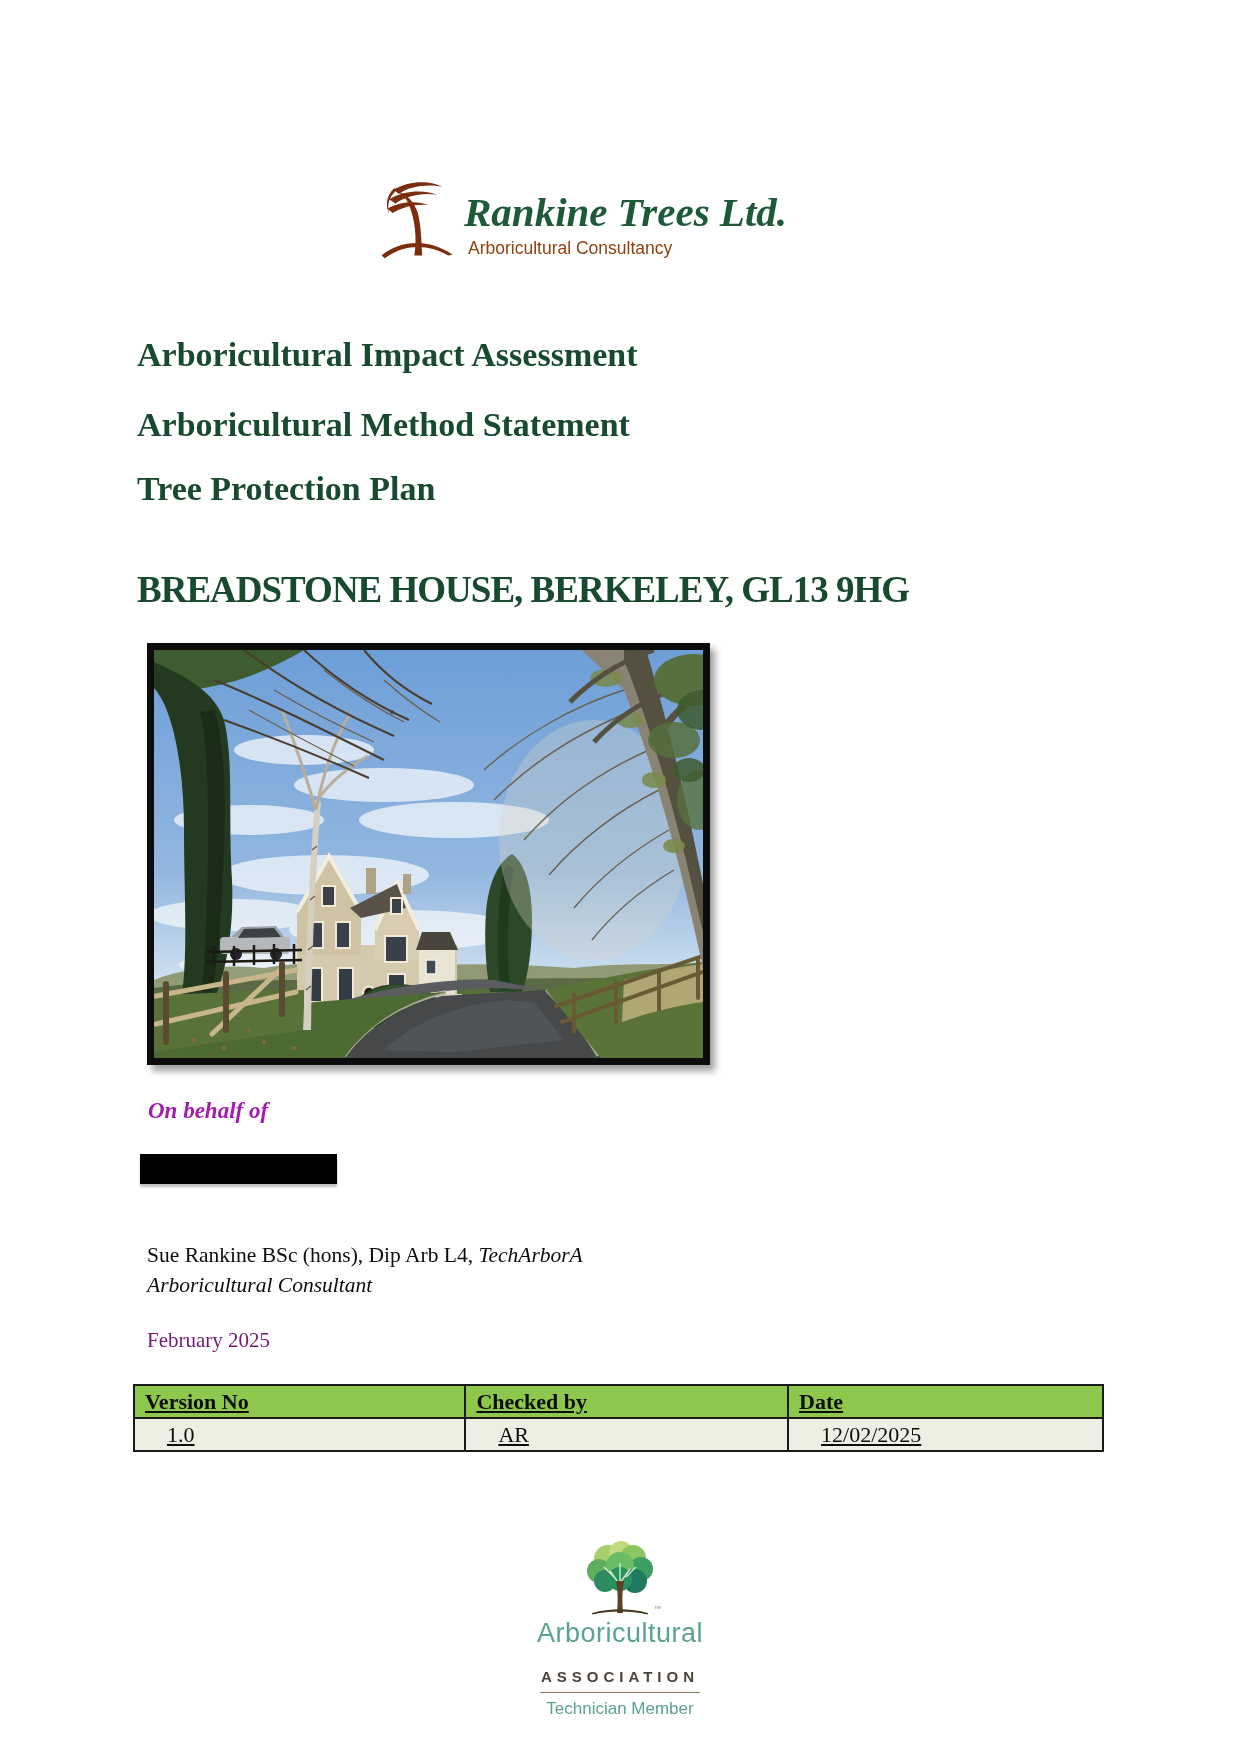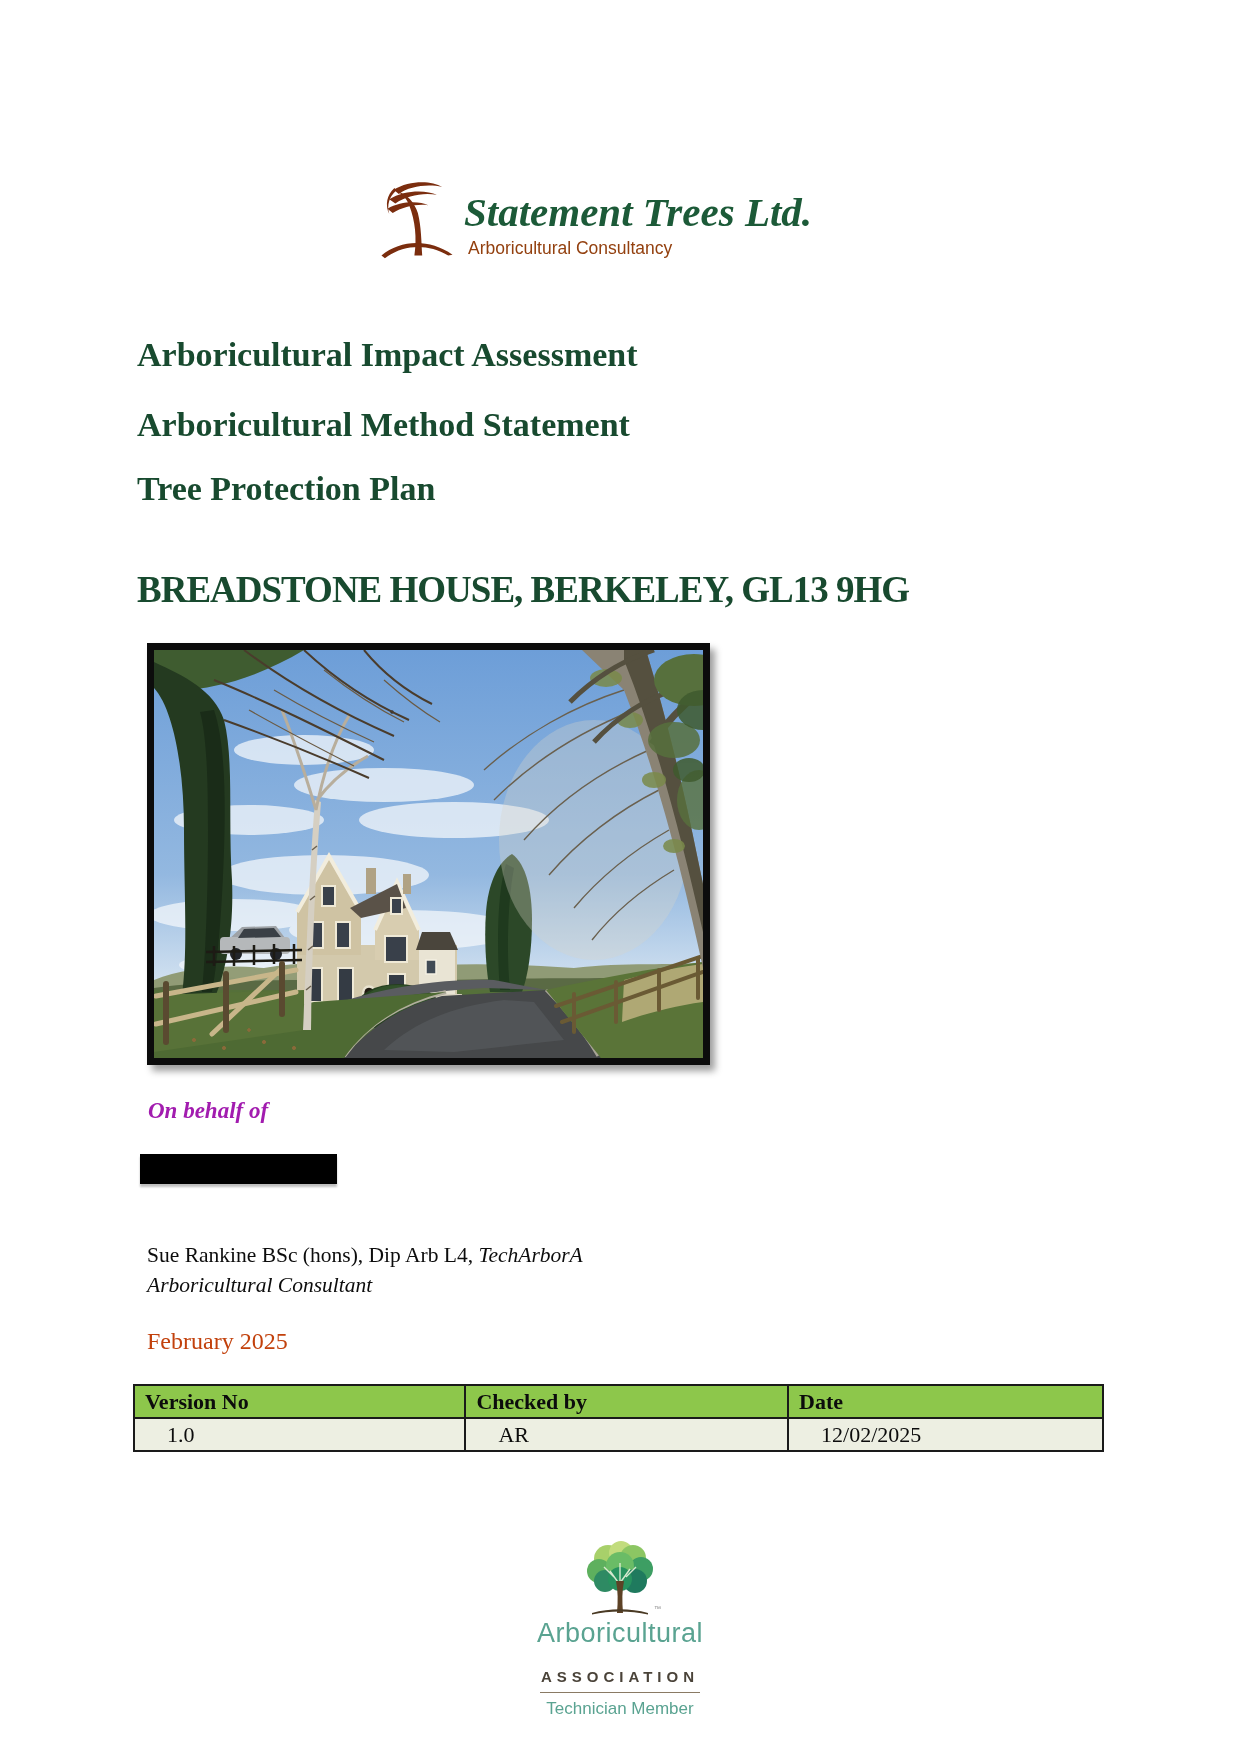--- a/index.html
+++ b/index.html
@@ -42,25 +42,25 @@
     position:absolute;left:148px;top:1098px;font-weight:bold;font-style:italic;
     font-size:23px;color:#a21caf;white-space:nowrap;text-align:right;
   }
   .redaction{
     position:absolute;left:140px;top:1154px;width:197px;height:30px;background:#000;
     box-shadow:0 3px 2px rgba(0,0,0,0.25);
   }
   
   .author{position:absolute;left:147px;top:1240px;font-size:21.5px;line-height:30px;color:#0c0c0c;}
   .author .ital{font-style:italic;}
-  .date-line{position:absolute;left:147px;top:1328px;font-size:24px;color:#c2410c;}
+  .date-line{position:absolute;left:147px;top:1328px;font-size:21px;color:#701a75;}
   
   .vtable{
     position:absolute;left:133px;top:1384px;width:971px;border-collapse:collapse;
-    font-size:22px;color:#0c0c0c;table-layout:fixed;
+    font-size:22px;color:#0c0c0c;table-layout:fixed;text-decoration:underline;
   }
   .vtable th,.vtable td{
     border:2px solid var(--table-border,#1a1a1a);text-align:left;
     padding:2px 4px 2px 10px;height:27px;vertical-align:middle;
   }
   .vtable th{background:var(--table-header-green,#8dc74b);font-weight:bold;}
   .vtable td{background:var(--table-row-bg,#edefe2);font-weight:normal;padding-left:32px;}
   .col1{width:34.2%}.col2{width:33.3%}.col3{width:32.5%}
   
   .aa-logo{
@@ -83,21 +83,21 @@
       <g fill="#7b2d0e">
         <path d="M18,14 C36,3 62,3 74,11 C58,7 36,10 24,19 Z"></path>
         <path d="M13,25 C30,14 56,14 68,20 C52,17 33,21 20,30 Z"></path>
         <path d="M11,36 C26,27 48,27 58,32 C45,30 28,34 17,41 Z"></path>
         <path d="M21,15 C13,22 10,32 13,42 C8,32 10,20 19,12 Z"></path>
         <path d="M42,90 C45,70 43,50 36,32 C34,26 29,20 23,16 C33,19 42,28 46,41 C50,57 50,74 51,90 Z"></path>
         <path d="M4,90 C26,72 58,70 86,89 L81,90 C56,75 28,78 8,93 Z"></path>
       </g>
     </svg>
     <div class="logo-text">
-      <div class="logo-company">Statement Trees Ltd.</div>
+      <div class="logo-company">Rankine Trees Ltd.</div>
       <div class="logo-tagline">Arboricultural Consultancy</div>
     </div>
   </div>
 
   <div class="doc-heading h1">Arboricultural Impact Assessment</div>
   <div class="doc-heading h2">Arboricultural Method Statement</div>
   <div class="doc-heading h3">Tree Protection Plan</div>
   <div class="site-heading">BREADSTONE HOUSE, BERKELEY, GL13 9HG</div>
 
   <div class="photo-frame">

